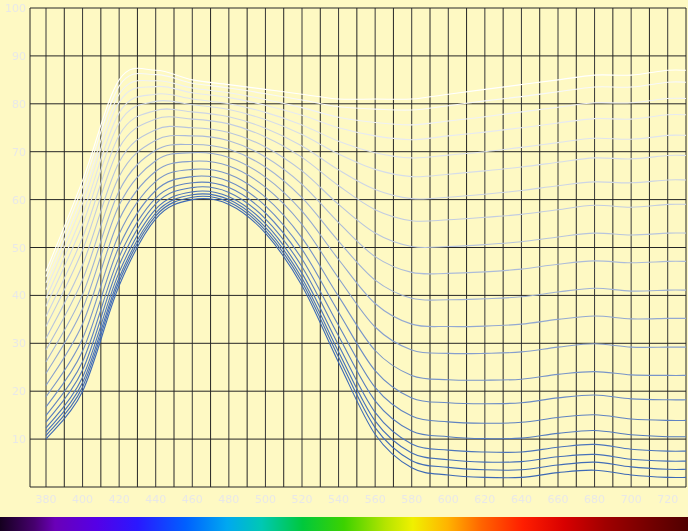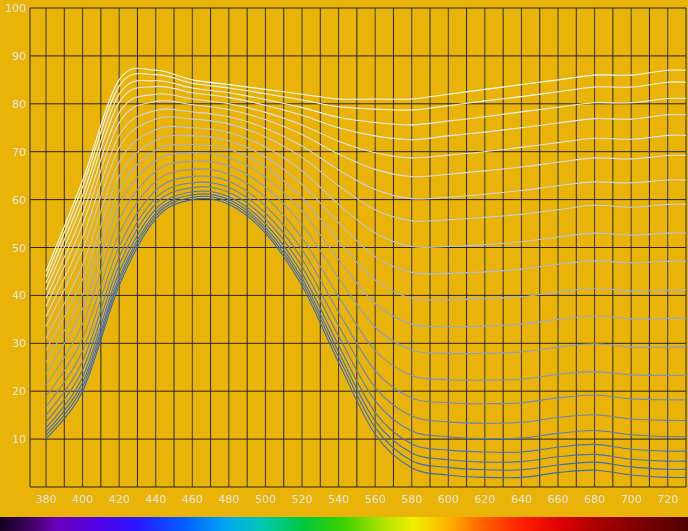--- a/index.html
+++ b/index.html
@@ -1,19 +1,19 @@
 <!DOCTYPE html>
 <html><head>
 <meta charset="utf-8">
 <style>
   html,body{margin:0;padding:0;background:#000;}
   .stage{
     position:relative;
     width:688px;height:531px;
-    background:#eab308;
+    background:#fef9c3;
     overflow:hidden;
     font-family:"DejaVu Sans", sans-serif;
     text-align:right;
   }
   svg text{
     font-family:"DejaVu Sans", sans-serif;
     font-size:11px;
     fill:#e8e8e8;
   }
 </style>

